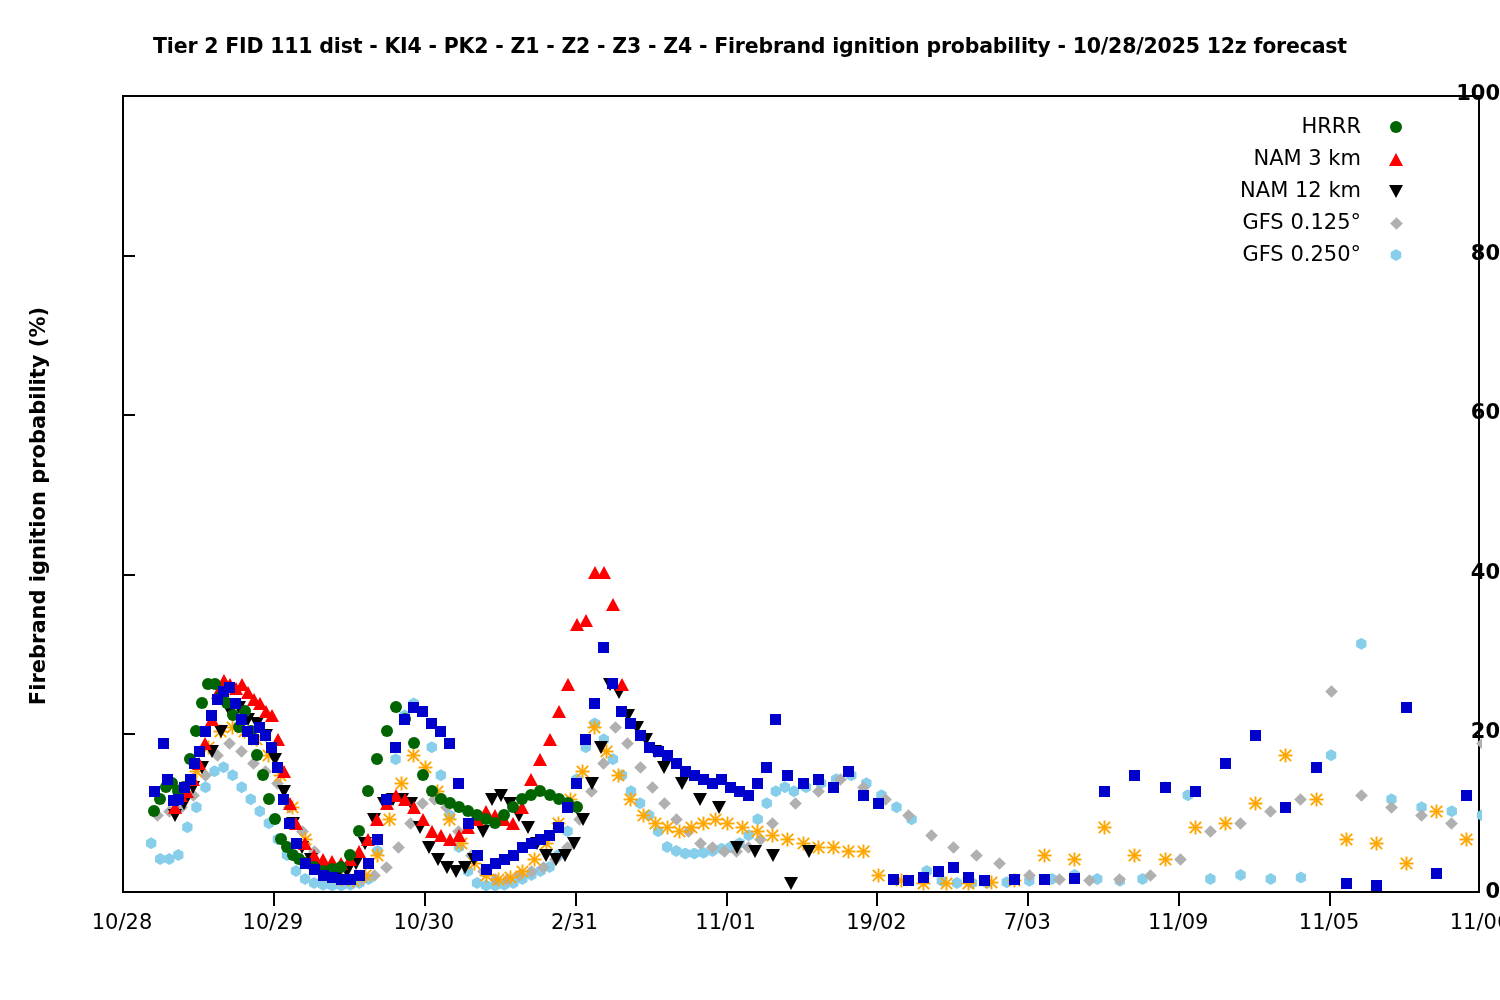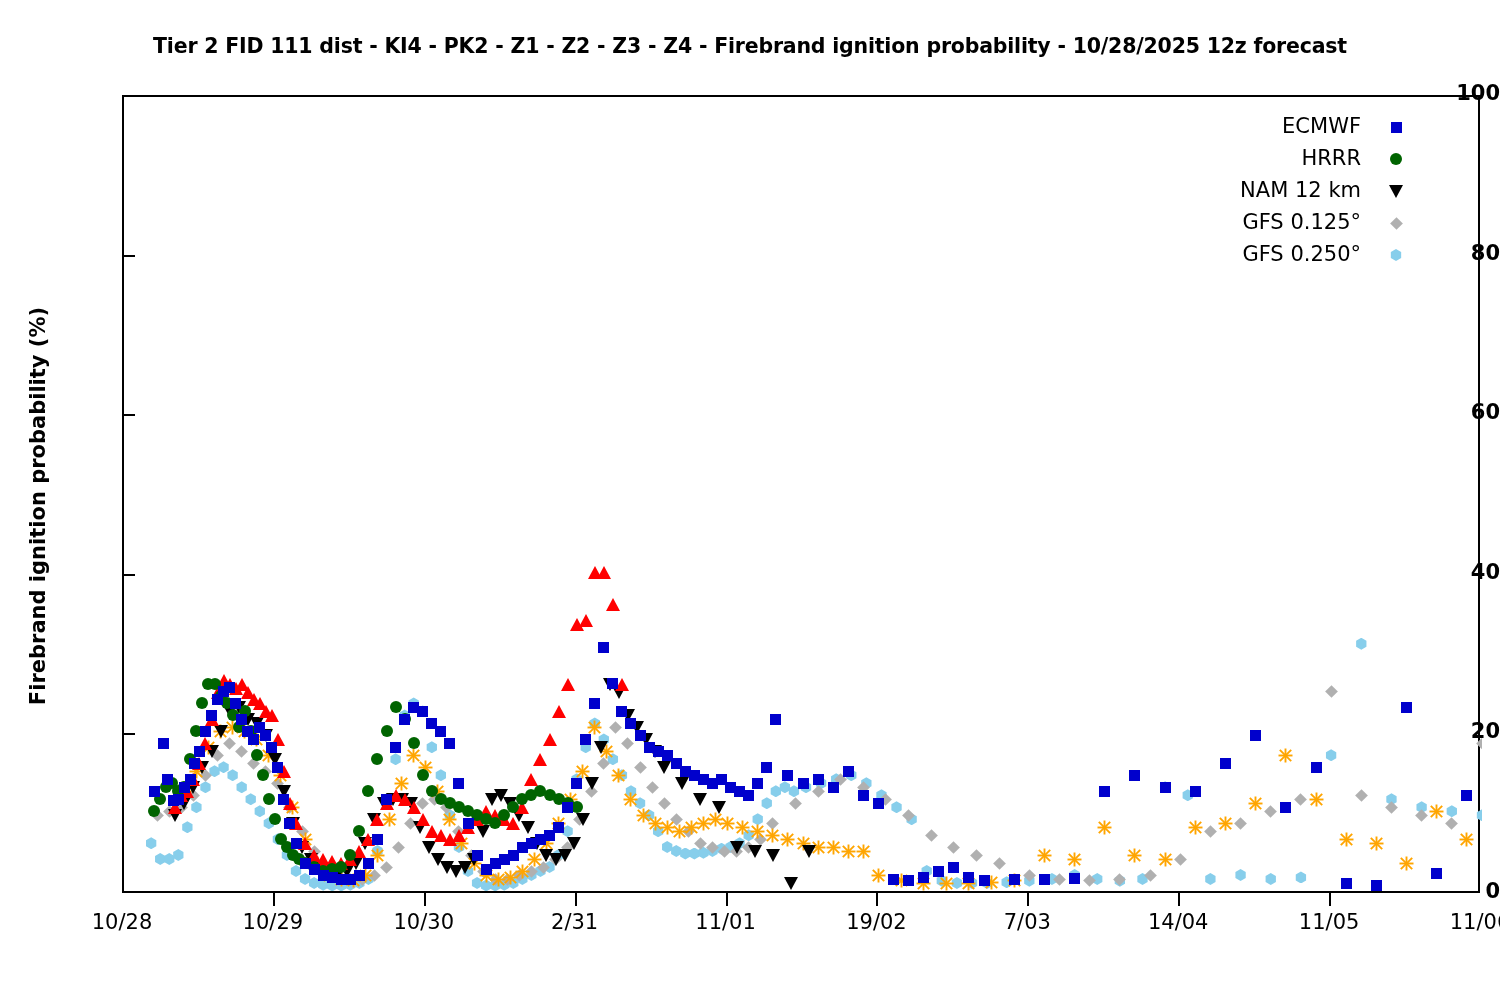--- a/index.html
+++ b/index.html
@@ -1324,29 +1324,29 @@
           <div class="mk mk-square" style="background: rgb(0, 0, 204); left: 1312.73px; top: 776.454px;"></div>
           <div class="mk mk-square" style="background: rgb(0, 0, 204); left: 1342.91px; top: 698.25px;"></div>
         </div>
       </div>
   </div>
 
   <div id="ylabel">Firebrand ignition probability (%)</div>
 
   <div id="legend">
       <div class="legend-row">
-        <span class="legend-label">ECMWF</span>
+        <span class="legend-label">HRRR</span>
         <span class="legend-marker" style="position: absolute;">
-          <div class="mk mk-square" style="background: rgb(0, 0, 204); left: 9px; top: 9px;"></div>
+          <div class="mk mk-circle" style="background: rgb(0, 100, 0); left: 9px; top: 9px;"></div>
         </span>
       </div>
       <div class="legend-row">
-        <span class="legend-label">HRRR</span>
+        <span class="legend-label">NAM 3 km</span>
         <span class="legend-marker" style="position: absolute;">
-          <div class="mk mk-circle" style="background: rgb(0, 100, 0); left: 9px; top: 9px;"></div>
+          <div class="mk mk-tri-up" style="border-bottom: 13px solid rgb(255, 0, 0); left: 9px; top: 9px;"></div>
         </span>
       </div>
       <div class="legend-row">
         <span class="legend-label">NAM 12 km</span>
         <span class="legend-marker" style="position: absolute;">
           <div class="mk mk-tri-dn" style="border-top: 13px solid rgb(0, 0, 0); left: 9px; top: 9px;"></div>
         </span>
       </div>
       <div class="legend-row">
         <span class="legend-label">GFS 0.125°</span>
@@ -1378,18 +1378,18 @@
     <div class="xtick-label" style="left: 358.778px;">10/30</div>
     <div class="xtick-mark" style="left: 423.778px;"></div>
     <div class="xtick-label" style="left: 509.667px;">2/31</div>
     <div class="xtick-mark" style="left: 574.667px;"></div>
     <div class="xtick-label" style="left: 660.556px;">11/01</div>
     <div class="xtick-mark" style="left: 725.556px;"></div>
     <div class="xtick-label" style="left: 811.444px;">19/02</div>
     <div class="xtick-mark" style="left: 876.444px;"></div>
     <div class="xtick-label" style="left: 962.333px;">7/03</div>
     <div class="xtick-mark" style="left: 1027.33px;"></div>
-    <div class="xtick-label" style="left: 1113.22px;">14/04</div>
+    <div class="xtick-label" style="left: 1113.22px;">11/09</div>
     <div class="xtick-mark" style="left: 1178.22px;"></div>
     <div class="xtick-label" style="left: 1264.11px;">11/05</div>
     <div class="xtick-mark" style="left: 1329.11px;"></div>
     <div class="xtick-label" style="left: 1415px;">11/06</div>
   </div>
 
 </body></html>

